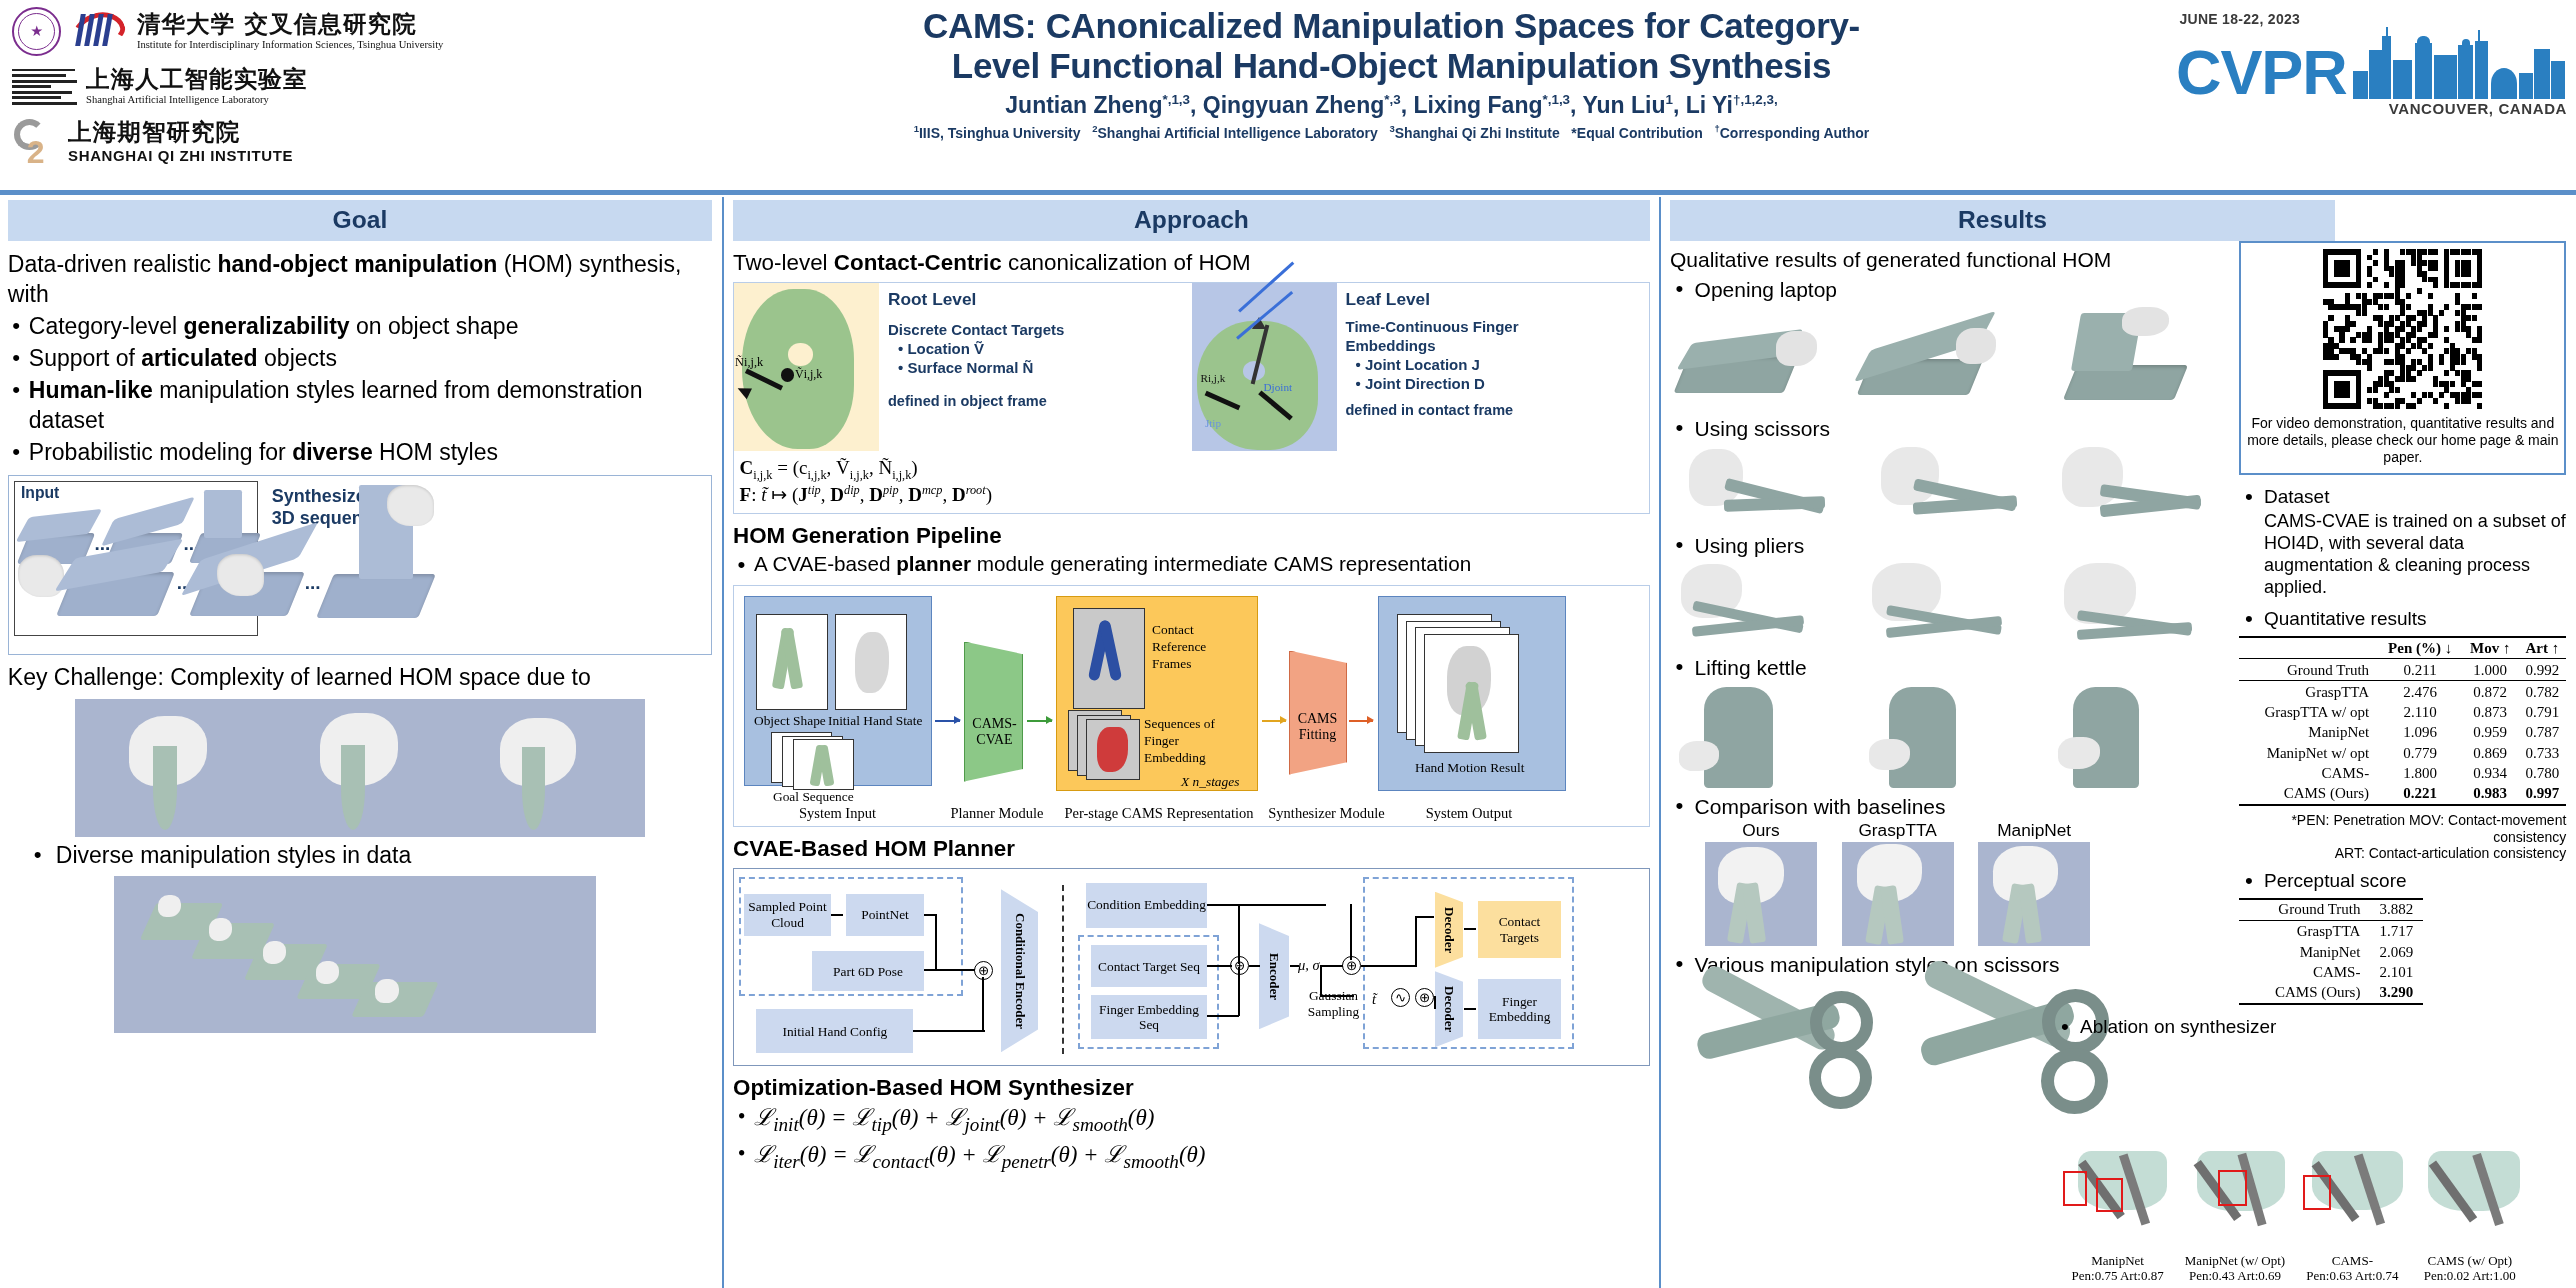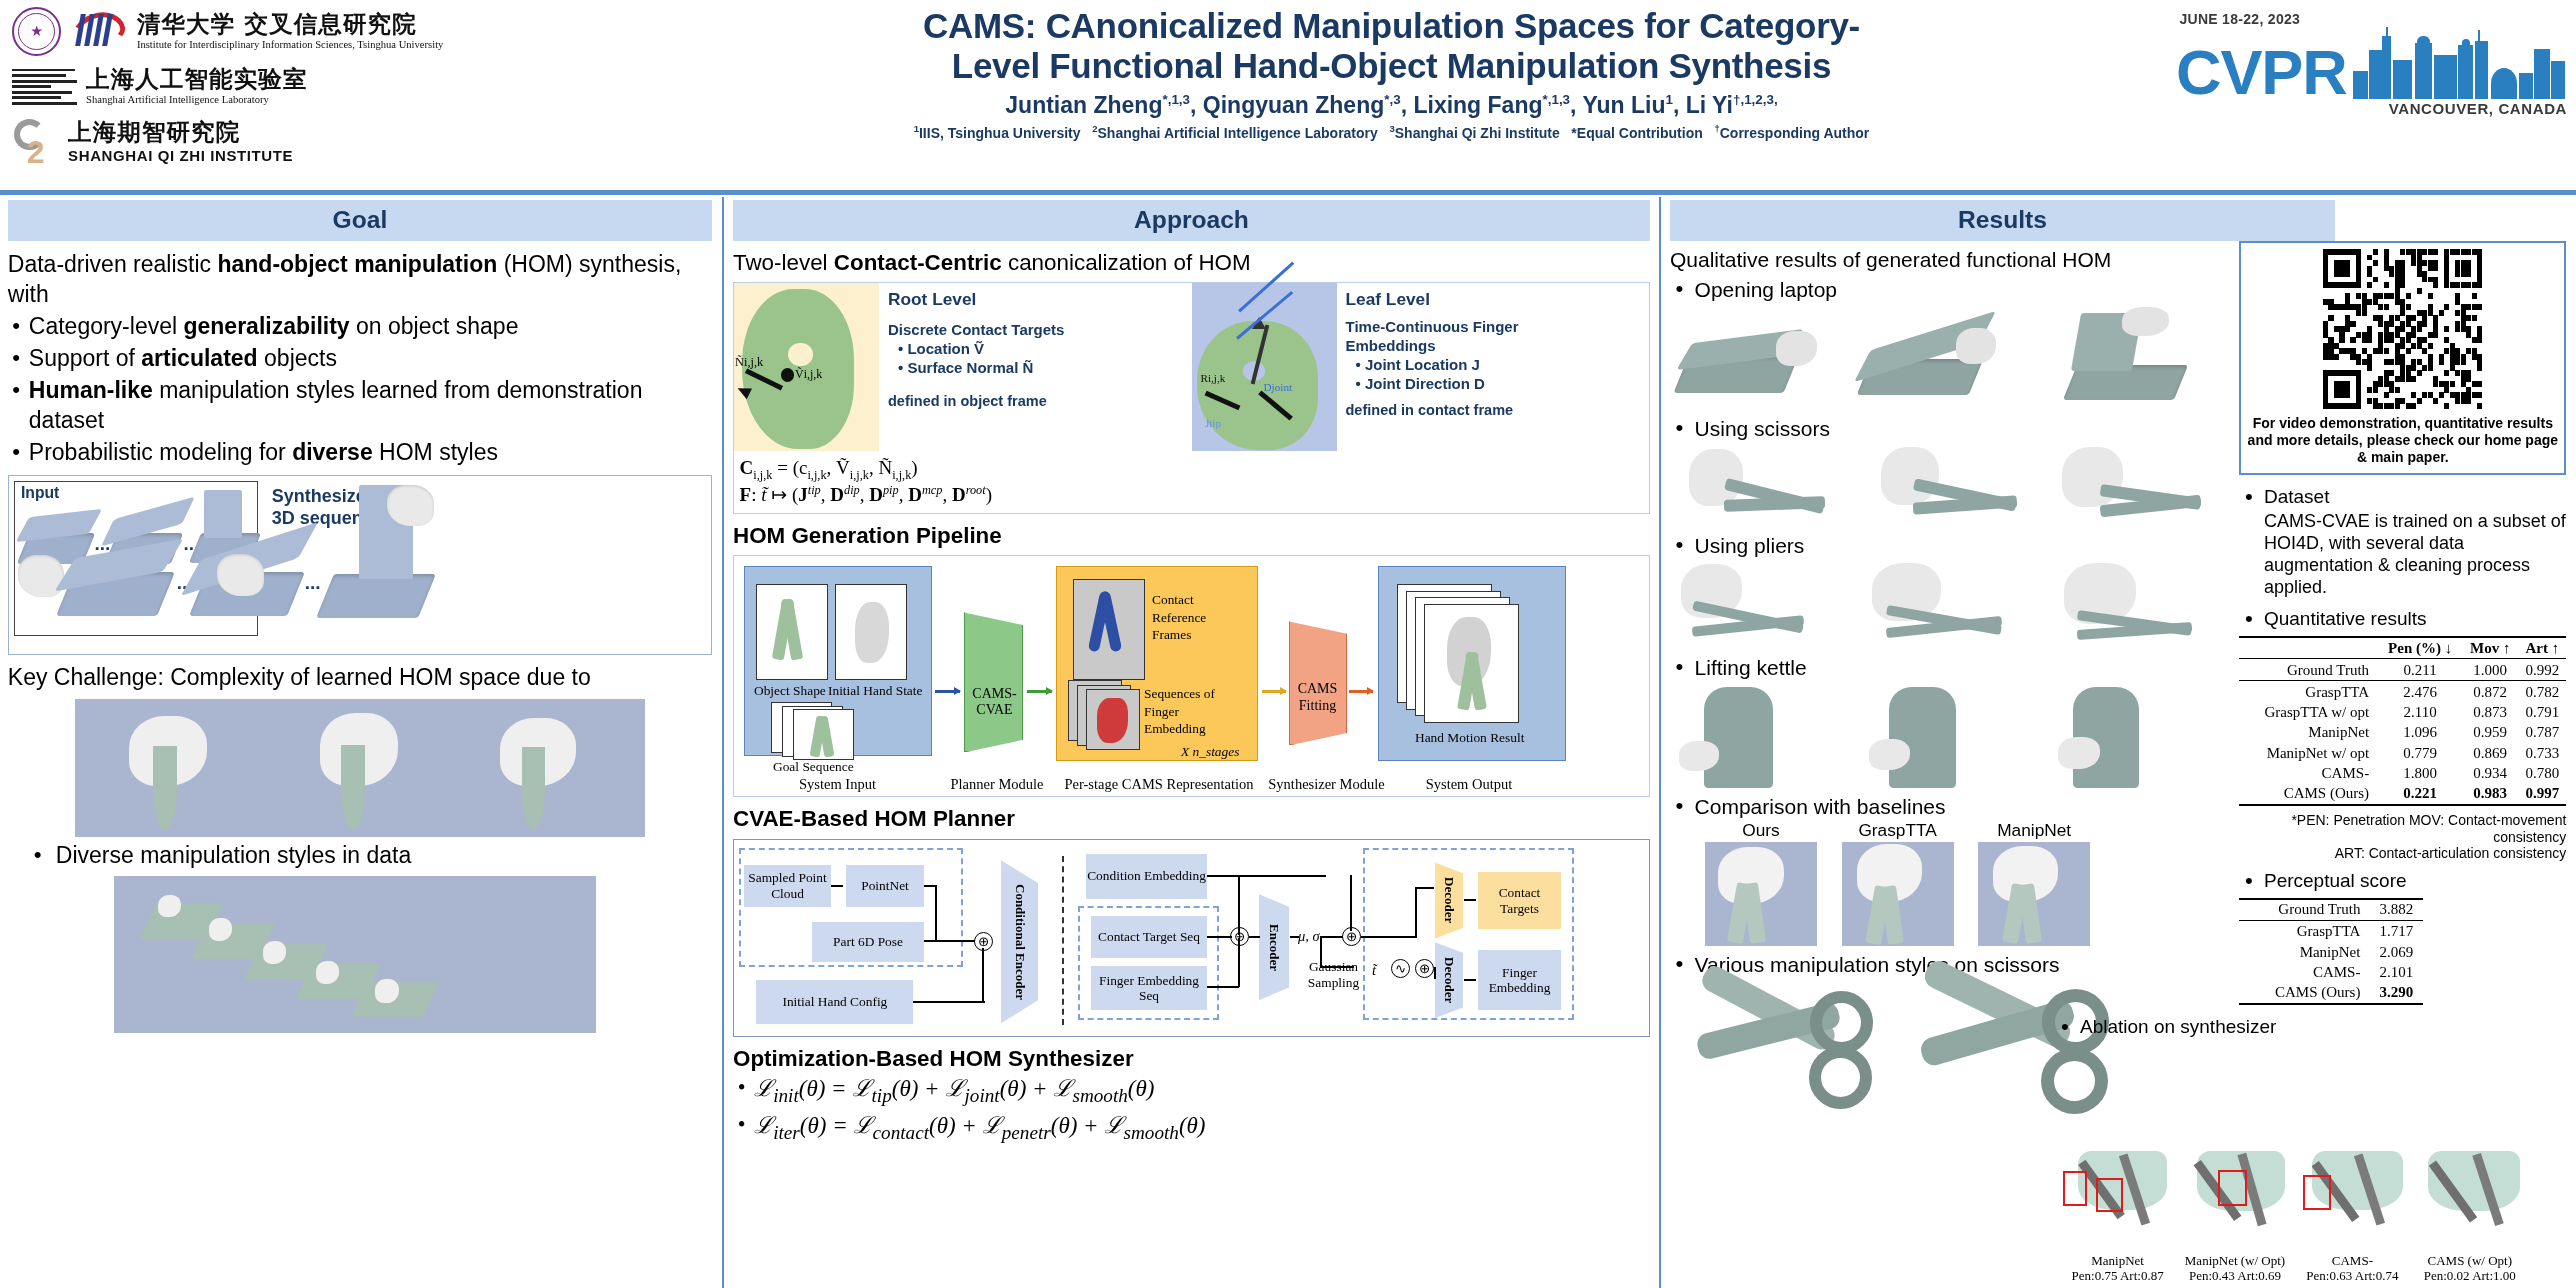--- a/index.html
+++ b/index.html
@@ -143,21 +143,21 @@
   .eqs { margin-top: 7.8px; }
   .eqs li { font-family:"Liberation Serif", serif; font-style:italic; font-size: 23px; margin-top:6.7px; }
 
   
   .res-grid { display:flex; }
   .res-left { width: 562px; }
   .res-right { width: 335px; padding-left: 7.8px; }
   .res-bullet { font-size: 21px; position:relative; padding-left:24.6px; margin-top:5.6px; }
   .res-bullet::before{ content:"•"; position:absolute; left:5.6px; top:-2.2px; font-size:22.4px;}
   .row3 { display:flex; gap:5.6px; margin-top:3.4px; }
-  .qrbox { border:2.2px solid #5b8fc9; padding:6.7px 5.6px; text-align:center;font-weight:bold; }
+  .qrbox { border:2.2px solid #5b8fc9; padding:6.7px 5.6px; text-align:center; }
   .qr { width:160px; height:160px; margin:0 auto; position:relative; background:#fff; }
   .qr canvas, .qr .cell { position:absolute; background:#000; }
   .qr-cap { font-size:14px; line-height:1.22; margin-top:5.6px; }
   .ds-text { font-size:18px; line-height:1.22; margin-top:3.4px; }
   .tbl { width:100%; border-collapse:collapse; font-family:"Liberation Serif", serif; margin-top:5.6px; }
   .tbl th, .tbl td { font-size:15px; text-align:center; padding:1.7px 3.4px; }
   .tbl th.l, .tbl td.l { text-align:right; padding-right:9px; }
   .tbl .top-rule td { border-top:2.8px solid #000; }
   .tbl .mid-rule td { border-top:1.1px solid #000; }
   .tbl .bot-rule td { border-top:2.8px solid #000; height:2.2px; padding:0;}
@@ -402,20 +402,21 @@
             <b>C</b><sub>i,j,k</sub> = (c<sub>i,j,k</sub>, Ṽ<sub>i,j,k</sub>, Ñ<sub>i,j,k</sub>)
           </div>
           <div class="formula">
             <b>F</b>: <i>t̃</i> ↦ (<b>J</b><sup><i>tip</i></sup>, <b>D</b><sup><i>dip</i></sup>, <b>D</b><sup><i>pip</i></sup>, <b>D</b><sup><i>mcp</i></sup>, <b>D</b><sup><i>root</i></sup>)
           </div>
         </div>
       </div>
 
       <div class="sub-head" style="font-weight:bold">HOM Generation Pipeline</div>
       <ul class="bul" style="font-size:20px">
+        <li style="font-size:20.7px"><span>A CVAE-based </span><b>planner</b><span> module generating intermediate CAMS representation</span></li>
       </ul>
 
       <div class="panel">
         <div class="pipe">
 
           <div class="pbox" style="left:10px;top:10px;width:188px;height:190px"></div>
           <div class="minicard" style="left:22.4px;top:28px;width:72px;height:96px">
             <div class="tool-g" style="left:20px;top:13.4px;width:12.3px;height:61px;transform:rotate(10deg);background:#9fc09c"></div>
             <div class="tool-g" style="left:29px;top:13.4px;width:12.3px;height:61px;transform:rotate(-10deg);background:#9fc09c"></div>
           </div>

